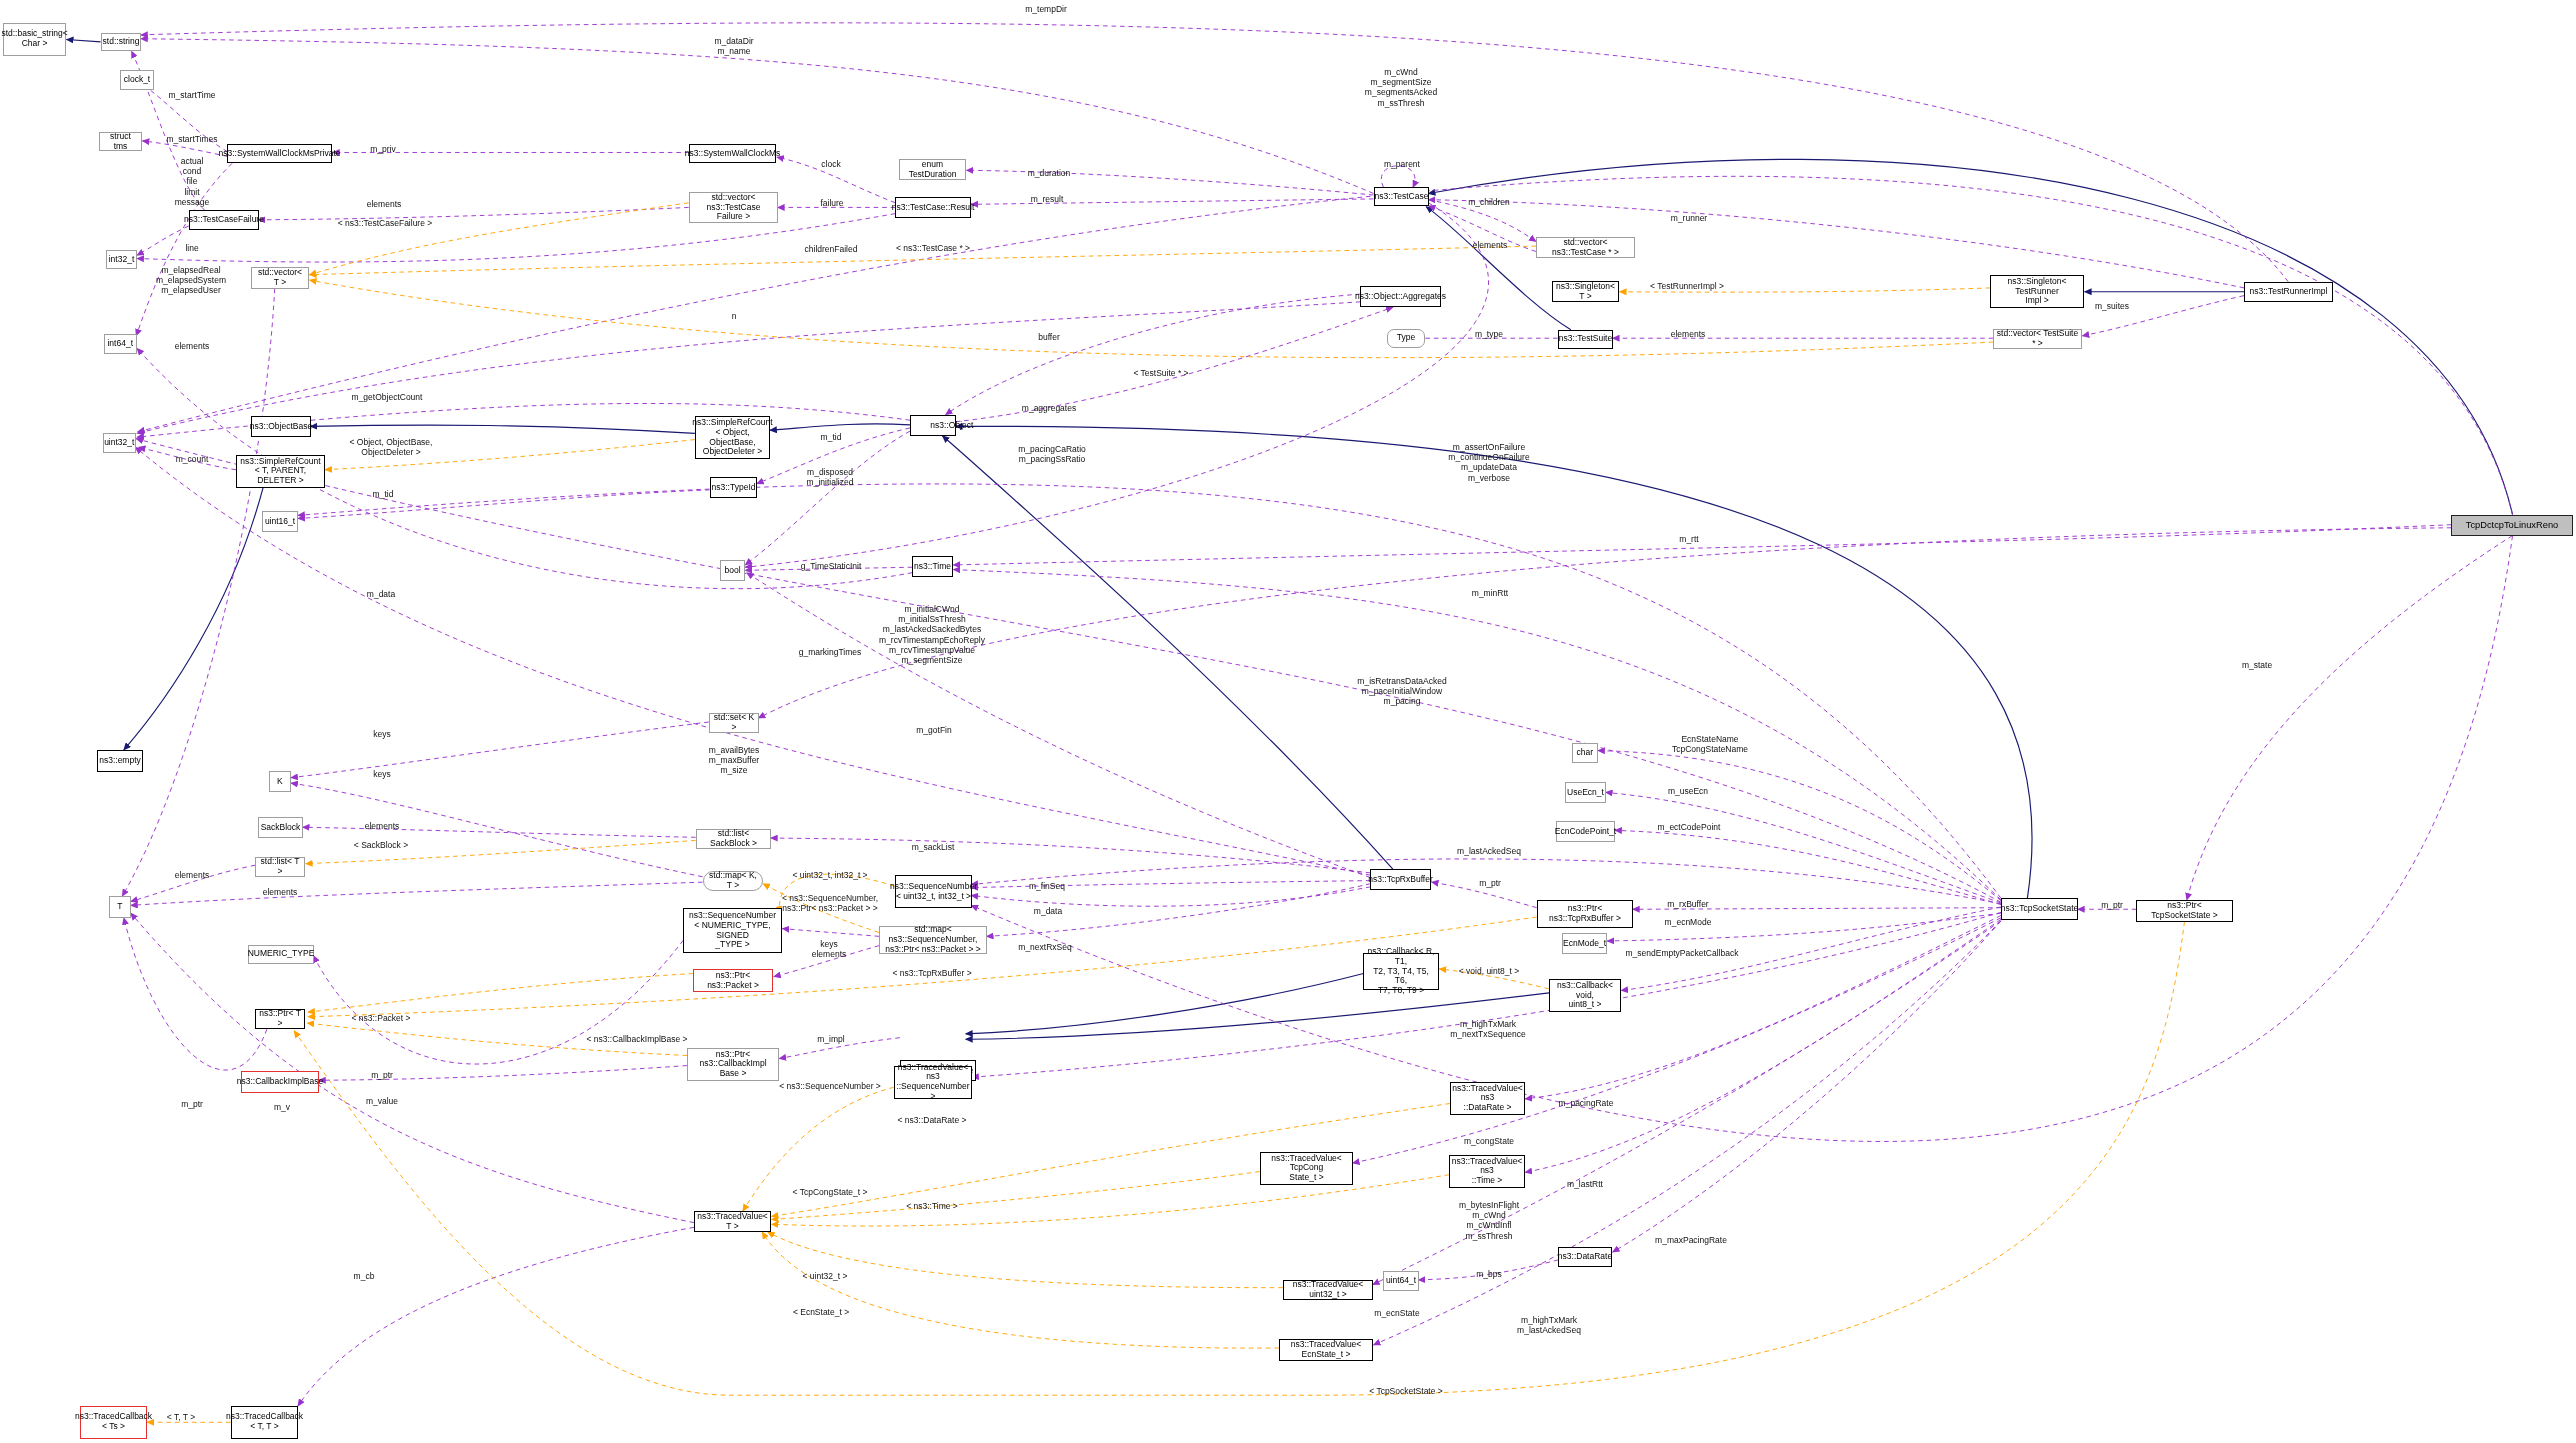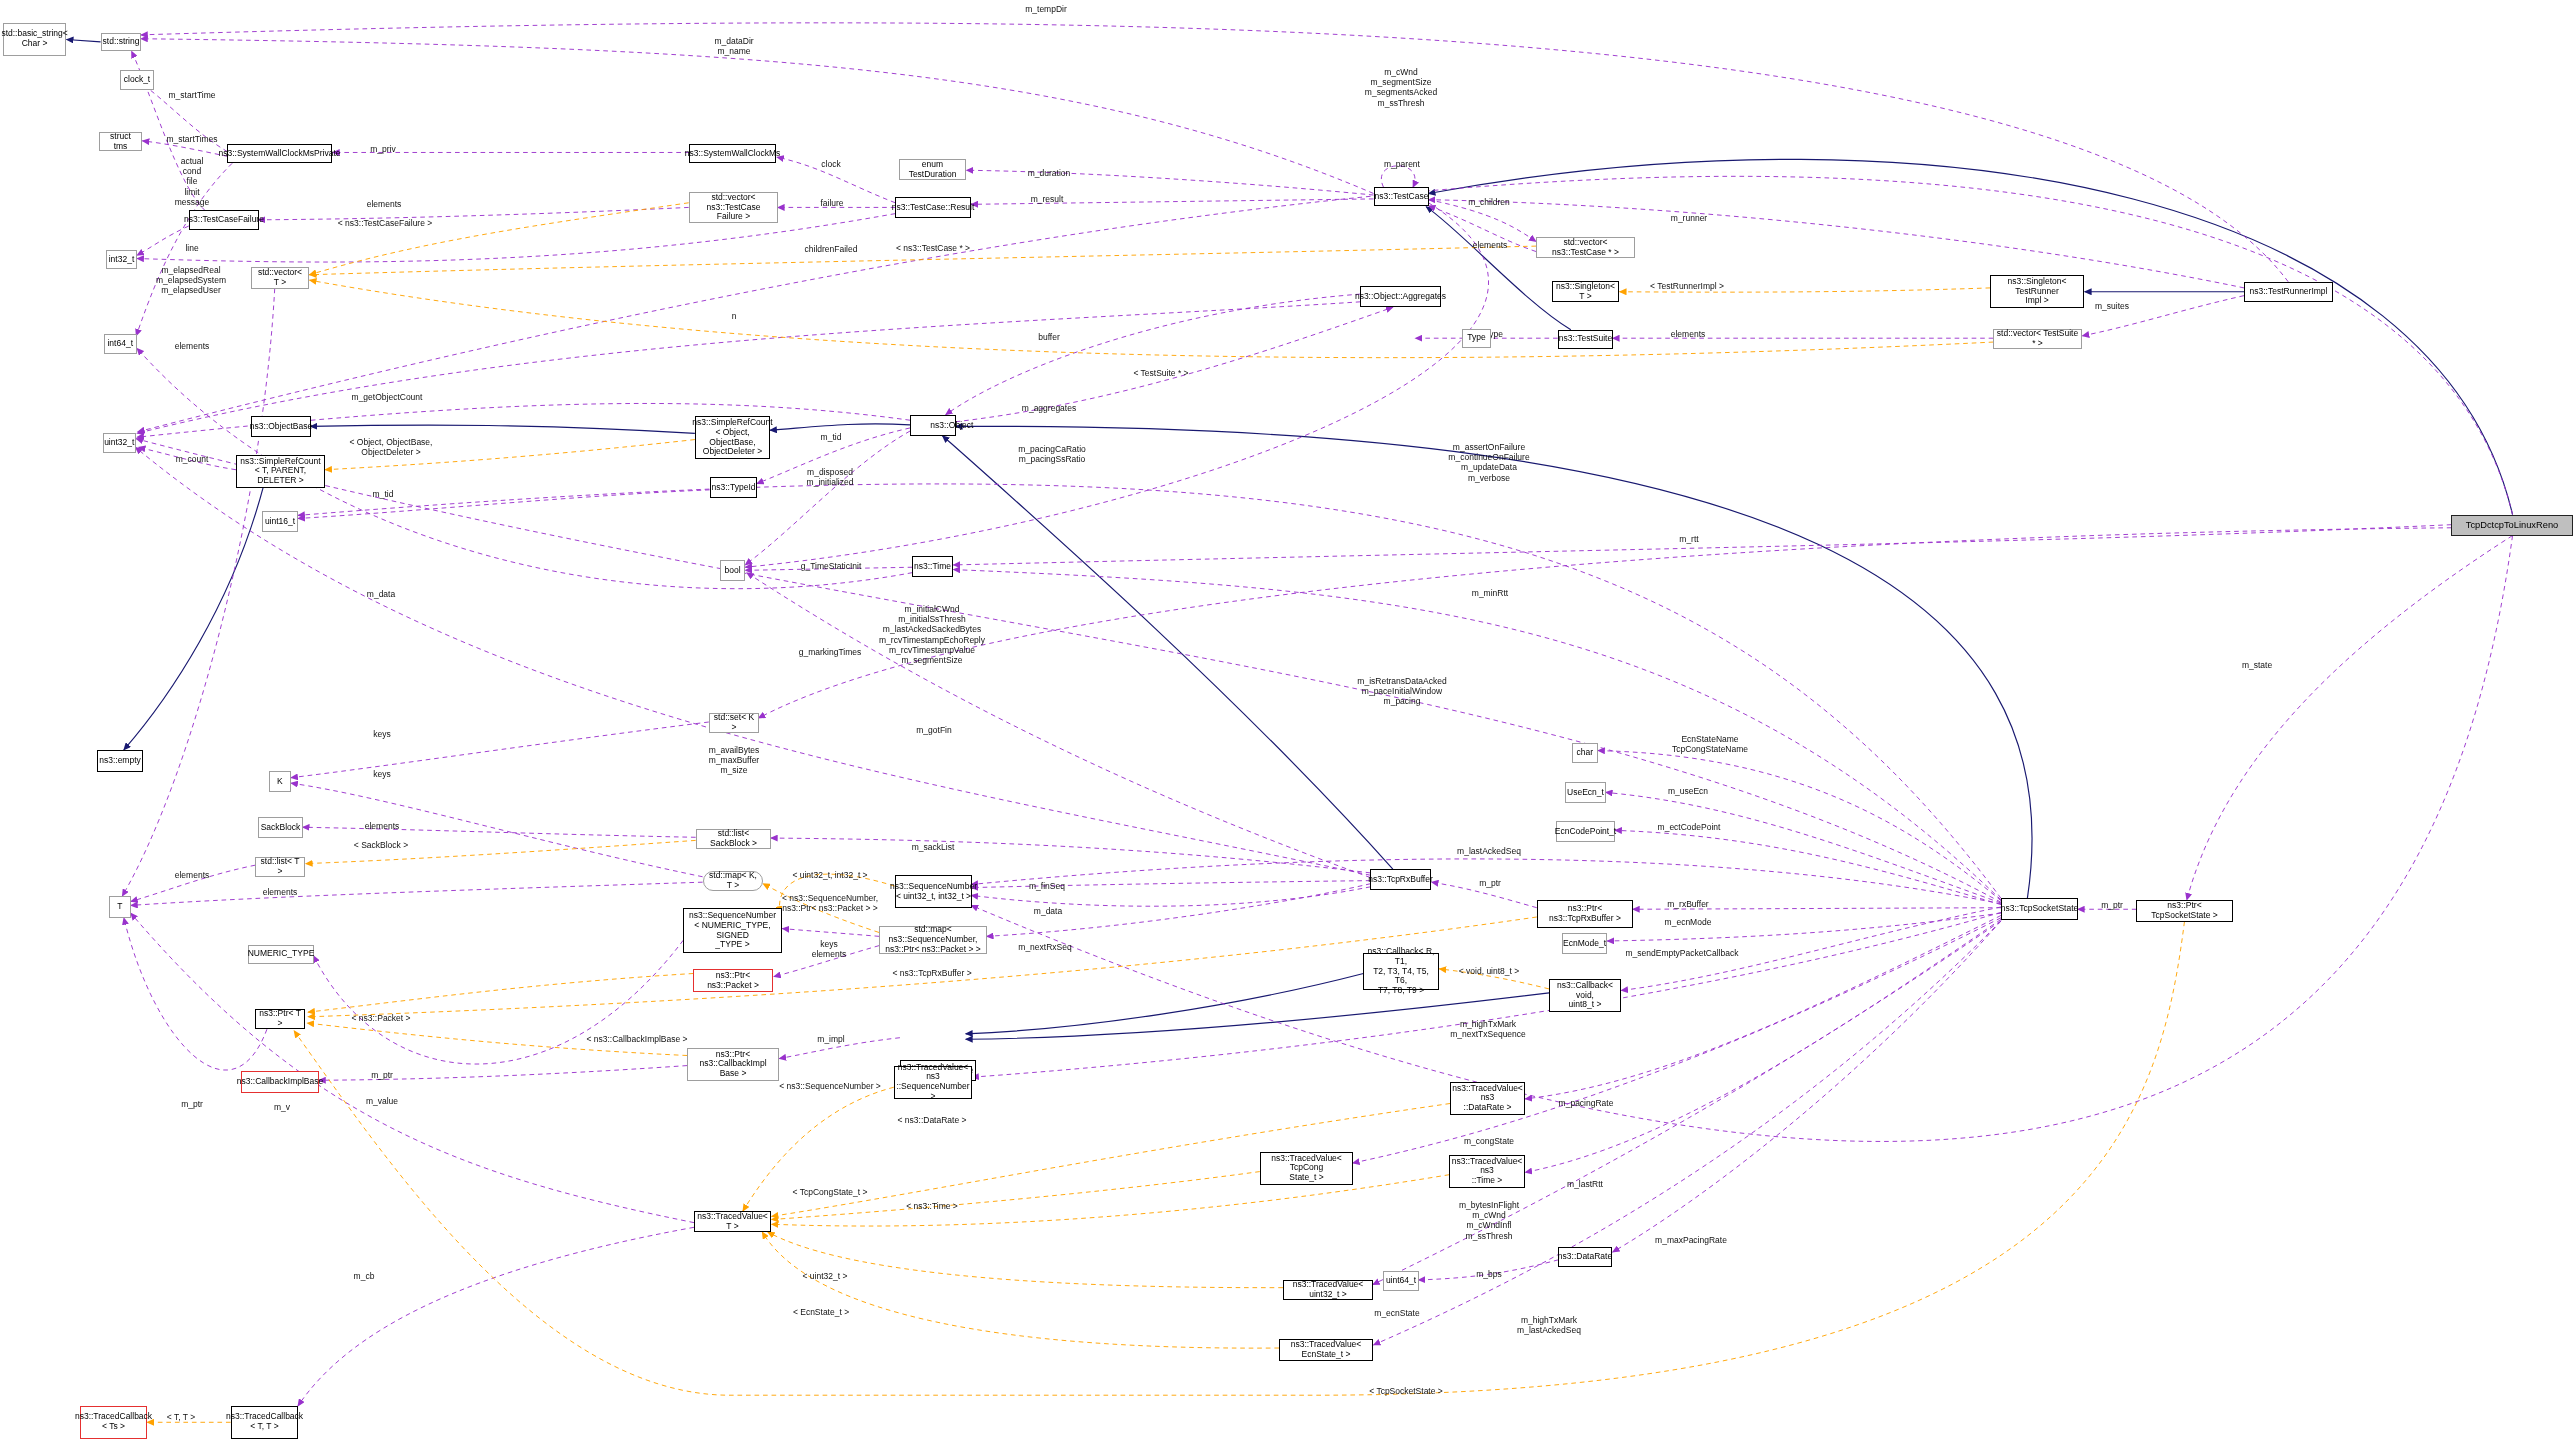--- a/index.html
+++ b/index.html
@@ -193,21 +193,21 @@
 &lt; uint32_t, int32_t &gt;</div>
     <div class="node " style="left: 879px; top: 926px; width: 108px; height: 28px;">std::map&lt; ns3::SequenceNumber,
 ns3::Ptr&lt; ns3::Packet &gt; &gt;</div>
     <div class="node bold" style="left: 900px; top: 1060px; width: 76px; height: 21px;">ns3::CallbackBase</div>
     <div class="node bold" style="left: 894px; top: 1066px; width: 78px; height: 32.5px;">ns3::TracedValue&lt; ns3
 ::SequenceNumber &gt;</div>
     <div class="node bold" style="left: 1374px; top: 187px; width: 55px; height: 19.3px;">ns3::TestCase</div>
     <div class="node " style="left: 1536px; top: 237px; width: 99px; height: 21px;">std::vector&lt; ns3::TestCase * &gt;</div>
     <div class="node bold" style="left: 1552px; top: 281px; width: 67px; height: 21px;">ns3::Singleton&lt; T &gt;</div>
     <div class="node bold" style="left: 1360px; top: 286px; width: 81px; height: 21px;">ns3::Object::Aggregates</div>
-    <div class="node " style="left: 1462px; top: 329px; width: 29px; height: 18.6px;">Type</div>
+    <div class="node " style="left: 1387px; top: 329px; width: 38px; height: 18.6px; border-radius: 7px;">Type</div>
     <div class="node bold" style="left: 1558px; top: 330px; width: 55px; height: 18.6px;">ns3::TestSuite</div>
     <div class="node bold" style="left: 1370px; top: 869px; width: 61px; height: 21px;">ns3::TcpRxBuffer</div>
     <div class="node " style="left: 1572px; top: 743px; width: 25.5px; height: 20px;">char</div>
     <div class="node " style="left: 1565px; top: 782px; width: 41px; height: 21px;">UseEcn_t</div>
     <div class="node " style="left: 1556px; top: 821px; width: 59px; height: 21px;">EcnCodePoint_t</div>
     <div class="node bold" style="left: 1537px; top: 900px; width: 96px; height: 28px;">ns3::Ptr&lt; ns3::TcpRxBuffer &gt;</div>
     <div class="node " style="left: 1562px; top: 933px; width: 45px; height: 21px;">EcnMode_t</div>
     <div class="node bold" style="left: 1363px; top: 953px; width: 76px; height: 37px;">ns3::Callback&lt; R, T1,
 T2, T3, T4, T5, T6,
 T7, T8, T9 &gt;</div>

